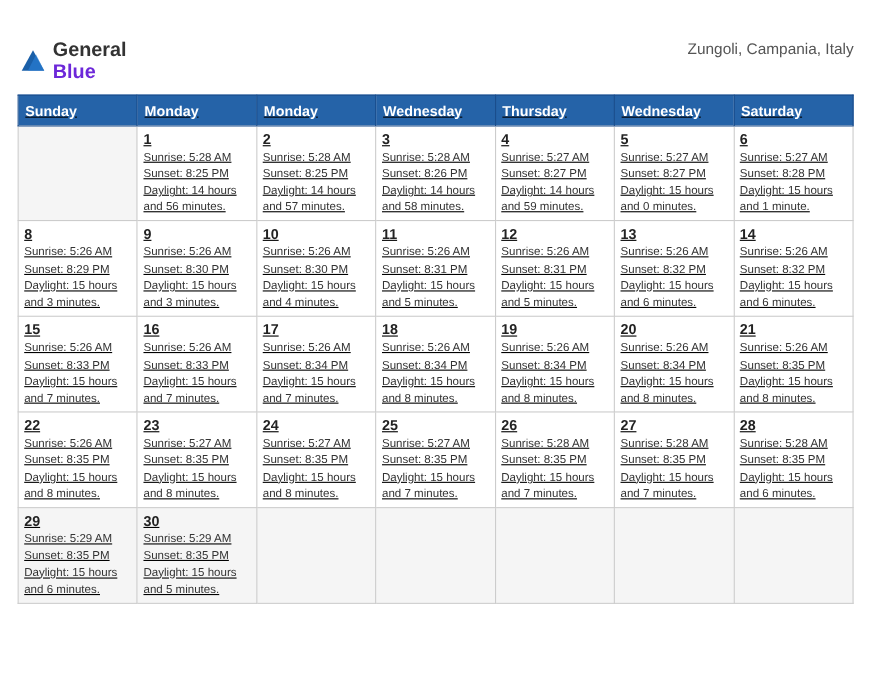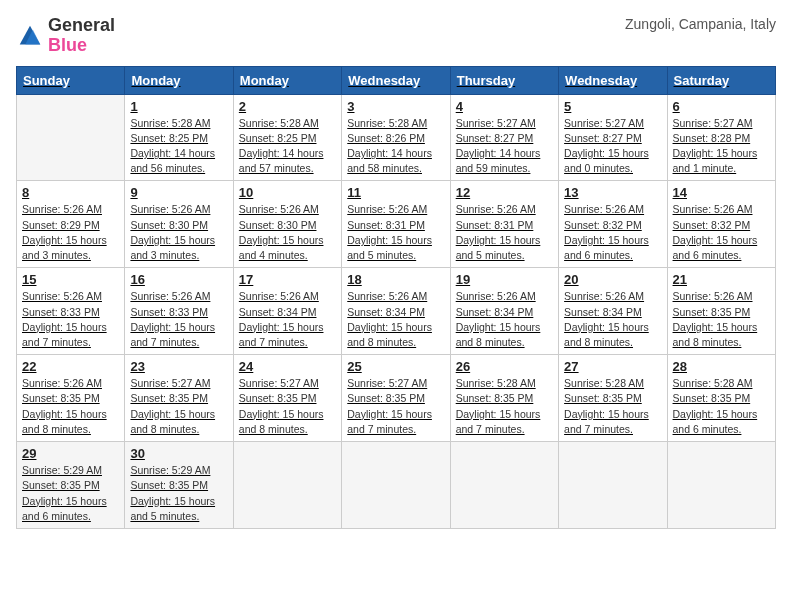--- a/index.html
+++ b/index.html
@@ -8,33 +8,34 @@
       background: #fff;
       width: 792px;
       min-height: 612px;
       padding: 16px;
     }
     .header-section {
       display: flex;
       justify-content: space-between;
       align-items: flex-start;
       margin-bottom: 10px;
+      margin-top: 20px;
     }
     .logo {
       display: flex;
       align-items: center;
       gap: 4px;
     }
     .logo-text {
       font-size: 18px;
       font-weight: bold;
       line-height: 1.1;
     }
     .logo-general { color: #333; }
-    .logo-blue { color: #ec4899; }
+    .logo-blue { color: #6d28d9; }
     .logo-icon {
       width: 28px;
       height: 28px;
     }
     .title-block {
       text-align: right;
     }
     .calendar-title {
       font-size: 32px;
       font-weight: bold;

